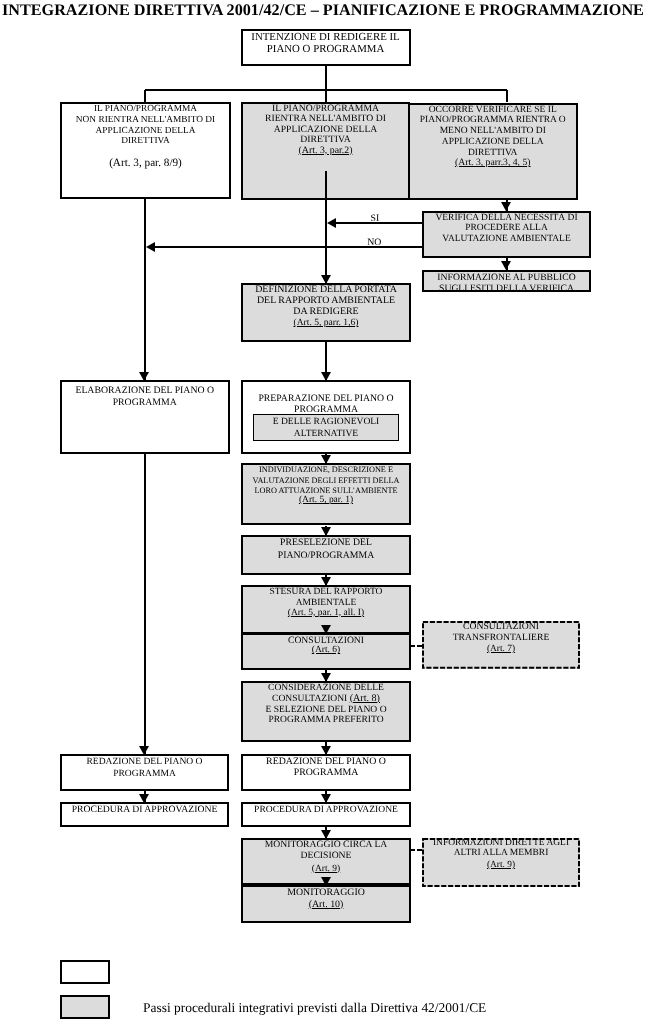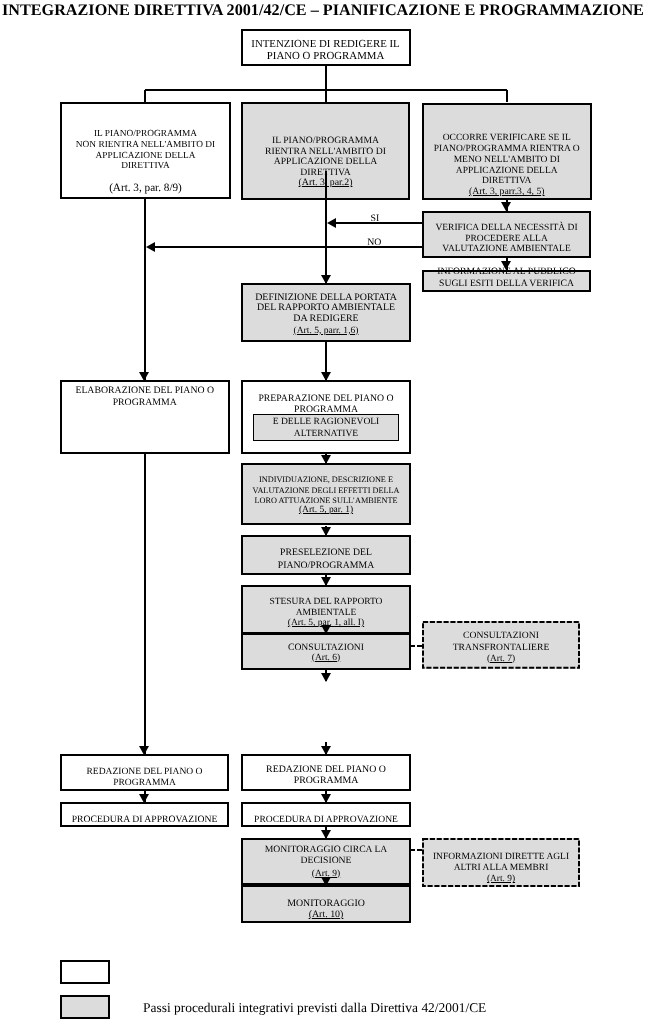--- a/index.html
+++ b/index.html
@@ -7,21 +7,21 @@
 body{width:657px;height:1029px;overflow:hidden;
      font-family:"Liberation Serif",serif;color:#000;
      -webkit-font-smoothing:antialiased;text-rendering:geometricPrecision;}
 #stage{position:relative;width:657px;height:1029px;}
 
 .page-title{position:absolute;font-weight:bold;white-space:nowrap;
             font-size:16.2px;letter-spacing:0px;left:2px;top:1px;}
 
 .node{position:absolute;box-sizing:border-box;
       display:flex;flex-direction:column;
-      align-items:center;justify-content:flex-end;
+      align-items:center;justify-content:flex-start;
       text-align:center;font-size:9.4px;line-height:11.2px;}
 .node .ln{display:block;white-space:nowrap;}
 .node .ref{display:block;white-space:nowrap;text-decoration:underline;}
 .ordinary{background:#ffffff;border:2px solid #000;}
 .integrative{background:#dcdcdc;border:2px solid #000;}
 .dashed{background:#dcdcdc;border:none;}
 .dashborder{position:absolute;left:0;top:0;width:100%;height:100%;pointer-events:none;overflow:visible;}
 
 .inner-box{box-sizing:border-box;background:#dcdcdc;border:1px solid #000;
            display:flex;flex-direction:column;align-items:center;justify-content:center;}
@@ -57,21 +57,21 @@
     <span class="ln">DIRETTIVA</span>
     <span class="ref" style="font-size:11.2px;margin-top:11px;text-decoration:none;">(Art. 3, par. 8/9)</span>
   </div>
   <div class="node integrative" style="left:241px;top:101.7px;width:169px;height:98.4px;font-size:9.7px;line-height:10.55px;padding-bottom:9.4px;">
     <span class="ln">IL PIANO/PROGRAMMA</span>
     <span class="ln">RIENTRA NELL'AMBITO DI</span>
     <span class="ln">APPLICAZIONE DELLA</span>
     <span class="ln">DIRETTIVA</span>
     <span class="ref" style="font-size:9.85px;">(Art. 3, par.2)</span>
   </div>
-  <div class="node integrative" style="left:422px;top:102.5px;width:169.5px;height:97.5px;font-size:9.53px;line-height:10.75px;padding-bottom:0.2px;">
+  <div class="node integrative" style="left:408px;top:102.5px;width:169.5px;height:97.5px;font-size:9.53px;line-height:10.75px;padding-bottom:0.2px;">
     <span class="ln">OCCORRE VERIFICARE SE IL</span>
     <span class="ln">PIANO/PROGRAMMA RIENTRA O</span>
     <span class="ln">MENO NELL'AMBITO DI</span>
     <span class="ln">APPLICAZIONE DELLA</span>
     <span class="ln">DIRETTIVA</span>
     <span class="ref" style="font-size:9.7px;">(Art. 3, parr.3, 4, 5)</span>
   </div>
   <div class="node integrative" style="left:422px;top:210.5px;width:169px;height:47px;font-size:9.51px;line-height:10.6px;padding-bottom:0.8px;">
     <span class="ln">VERIFICA DELLA NECESSITÀ DI</span>
     <span class="ln">PROCEDERE ALLA</span>
@@ -118,20 +118,26 @@
     <span class="ln">CONSULTAZIONI</span>
     <span class="ref" style="font-size:9.47px;margin-top:-0.5px;">(Art. 6)</span>
   </div>
   <div class="node dashed" style="left:422px;top:620.8px;width:158px;height:47.8px;font-size:9.65px;line-height:11.4px;padding-bottom:3.6px;">
     <svg class="dashborder" viewBox="0 0 158 47.8">
         <rect x="1" y="1" width="156" height="45.8" fill="none" stroke="#000" stroke-width="2" stroke-dasharray="5.1 1.75"></rect>
       </svg>
     <span class="ln">CONSULTAZIONI</span>
     <span class="ln">TRANSFRONTALIERE</span>
     <span class="ref" style="font-size:9.4px;margin-top:0.6px;">(Art. 7)</span>
+  </div>
+  <div class="node integrative" style="left:241px;top:680.7px;width:170px;height:61.3px;font-size:9.56px;line-height:10.9px;">
+    <span class="ln">CONSIDERAZIONE DELLE</span>
+    <span class="ln"><span>CONSULTAZIONI </span><span class="ref" style="display:inline;font-size:10.1px">(Art. 8)</span></span>
+    <span class="ln">E SELEZIONE DEL PIANO O</span>
+    <span class="ln">PROGRAMMA PREFERITO</span>
   </div>
   <div class="node ordinary" style="left:60px;top:753.8px;width:169px;height:37.4px;font-size:9.55px;line-height:11.8px;">
     <span class="ln">REDAZIONE DEL PIANO O</span>
     <span class="ln">PROGRAMMA</span>
   </div>
   <div class="node ordinary" style="left:60px;top:801.8px;width:169px;height:25.4px;font-size:9.7px;line-height:11px;padding-bottom:0.6px;">
     <span class="ln">PROCEDURA DI APPROVAZIONE</span>
   </div>
   <div class="node ordinary" style="left:241px;top:753.8px;width:170px;height:37.4px;font-size:9.87px;line-height:11.4px;padding-bottom:2.8px;">
     <span class="ln">REDAZIONE DEL  PIANO O</span>

